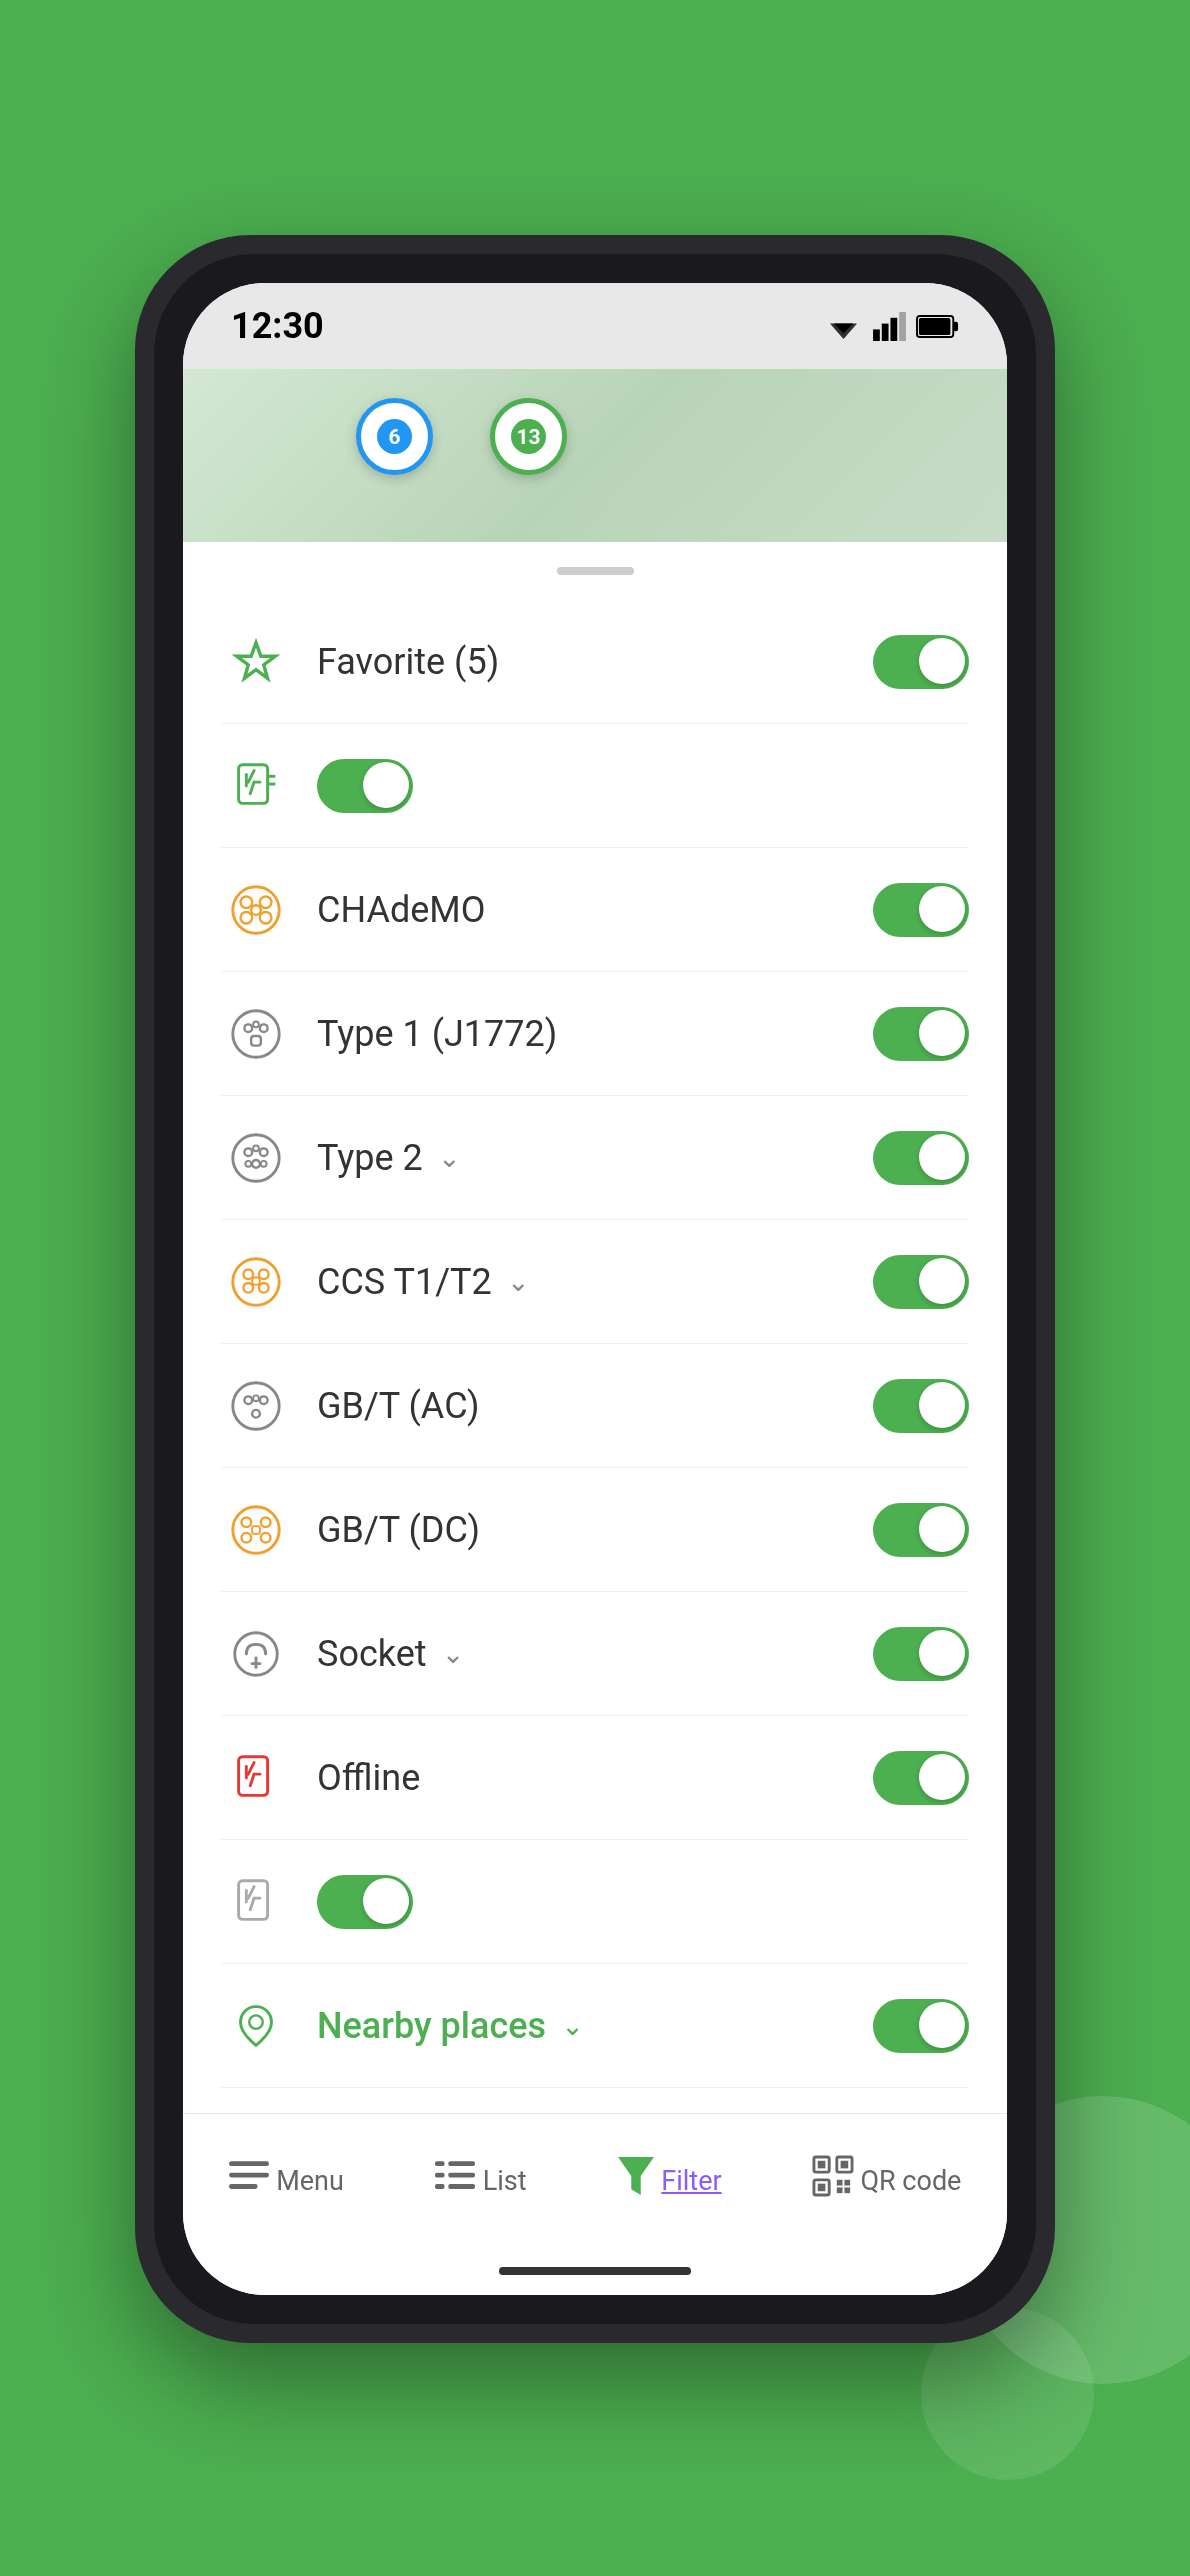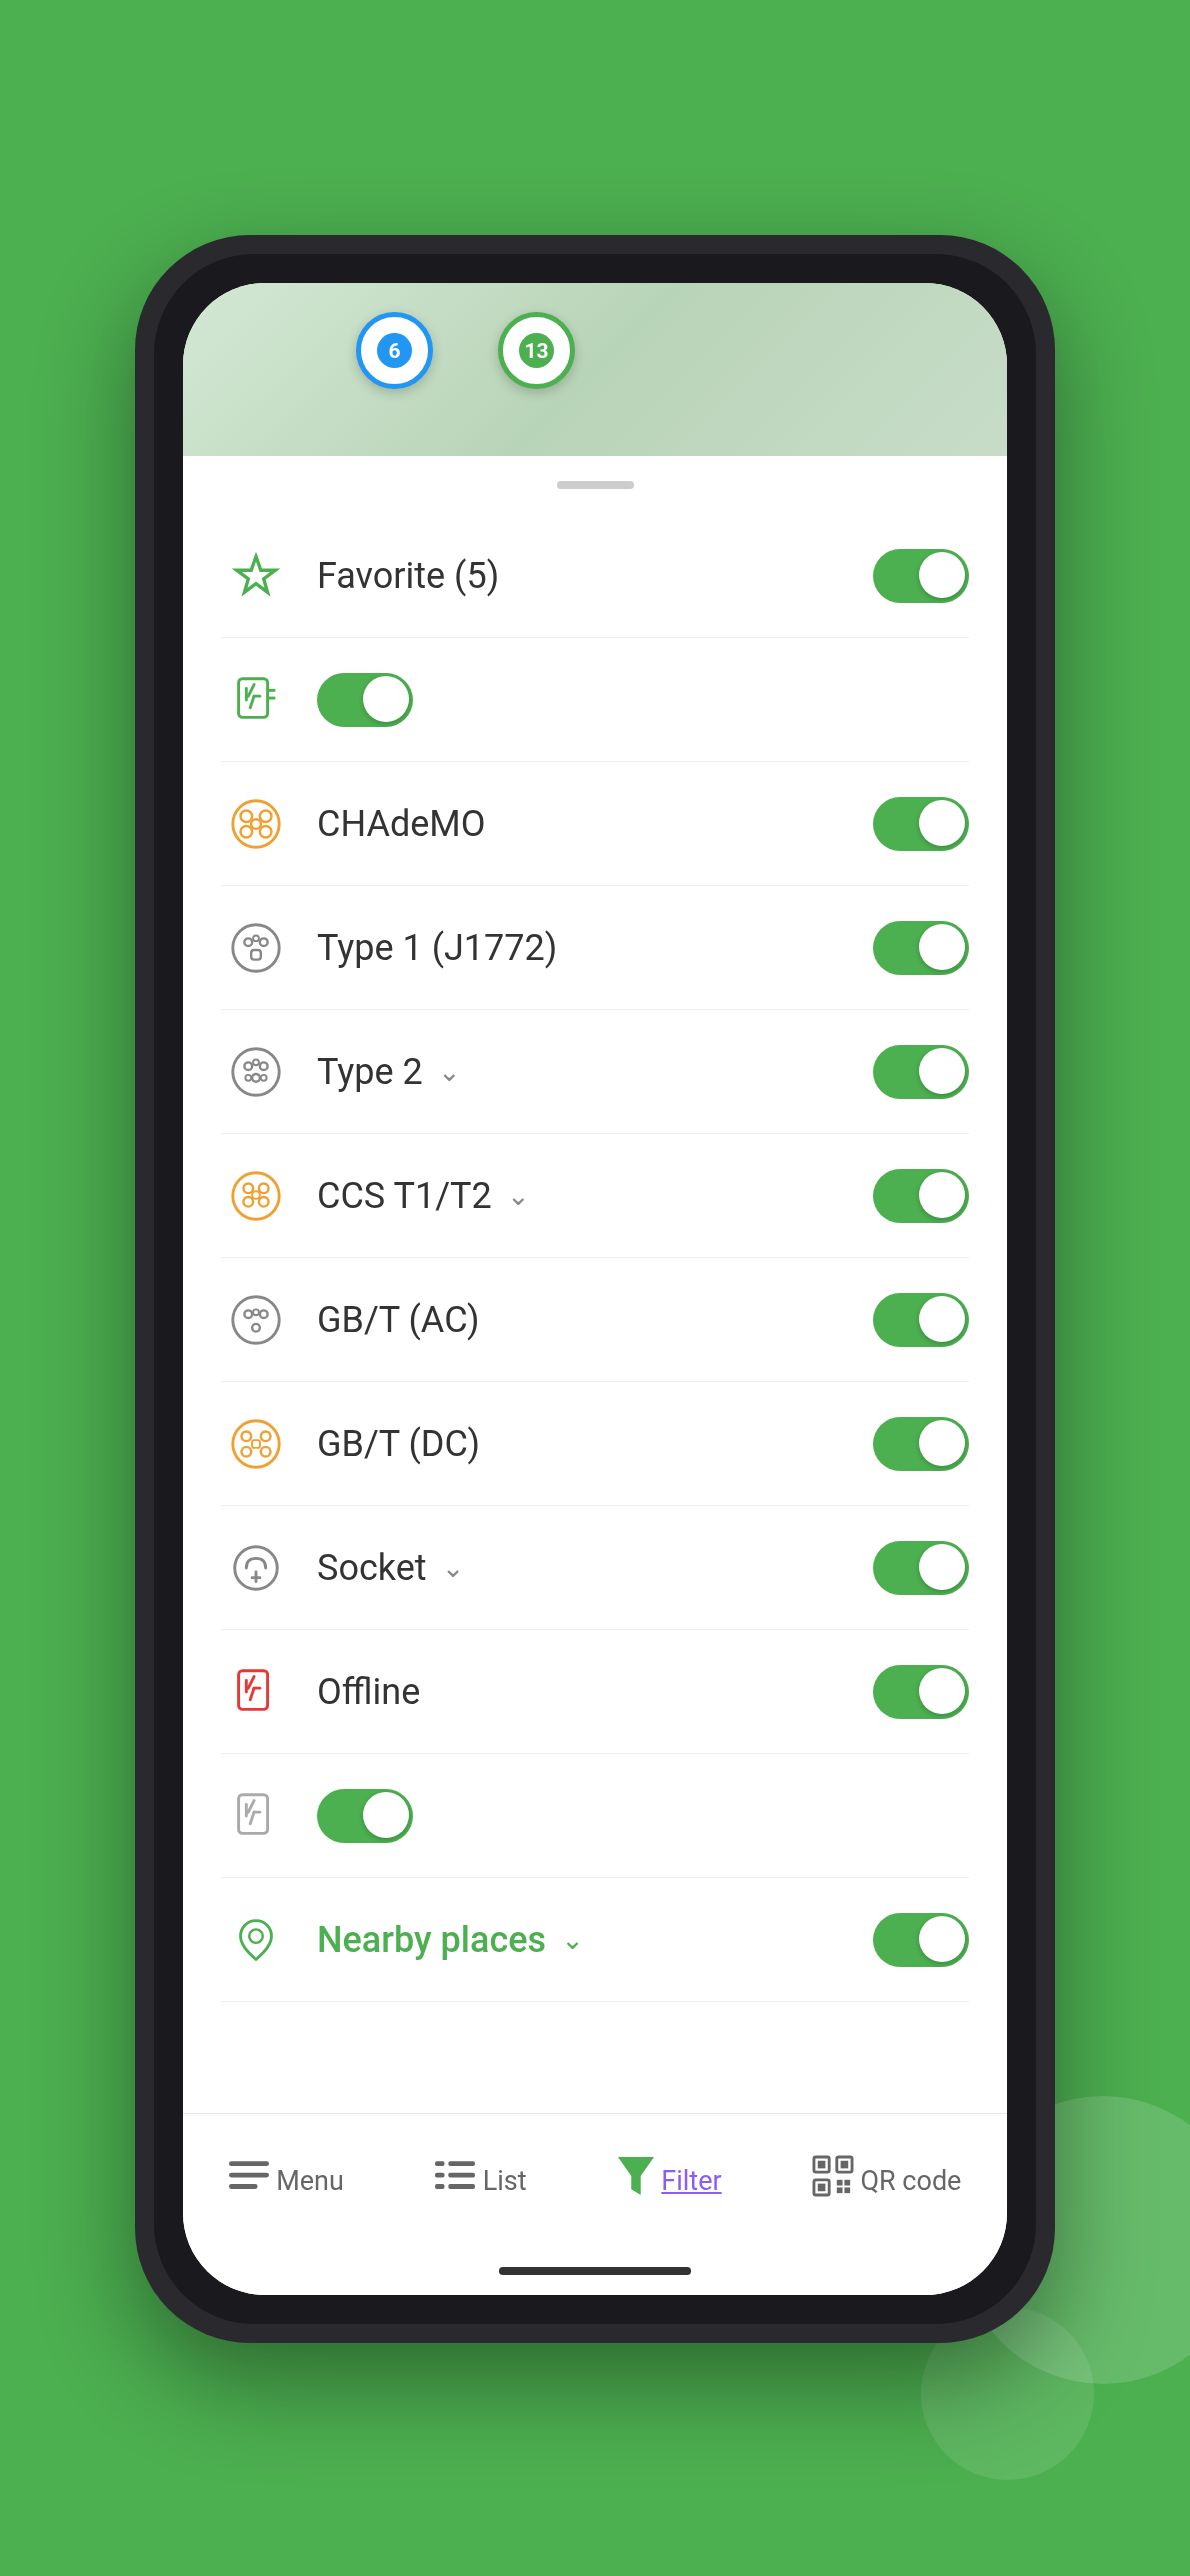--- a/index.html
+++ b/index.html
@@ -115,21 +115,21 @@
       width: 35px; height: 35px;
       background: #2196f3;
       border-radius: 50%;
       display: flex; align-items: center; justify-content: center;
       color: white; font-size: 21px; font-weight: 700;
     }
     .map-marker-2 {
       width: 77px; height: 77px;
       background: white;
       border: 5.8px solid #4caf50;
-      top: 29px; left: 315px;
+      top: 29px; left: 307px;
       box-shadow: 0 3.8px 11.5px rgba(0,0,0,0.2);
     }
     .map-marker-inner-green {
       width: 35px; height: 35px;
       background: #4caf50;
       border-radius: 50%;
       display: flex; align-items: center; justify-content: center;
       color: white; font-size: 21px; font-weight: 700;
     }
     
@@ -271,20 +271,43 @@
 <div class="bg-decoration"></div>
 <div class="bg-decoration2"></div>
 
 <h1 class="page-title">Advanced filters system</h1>
 
 <div class="phone-wrapper">
   <div class="phone-frame">
     <div class="phone-inner">
       <div class="screen">
 
+        <div class="status-bar">
+          <span class="status-time">12:30</span>
+          <div class="status-icons">
+
+            <svg width="35" height="29" viewBox="0 0 36 30">
+              <polygon points="18,28 4,12 32,12" fill="#000" opacity="0.8"></polygon>
+              <polygon points="18,22 8,12 28,12" fill="#000"></polygon>
+            </svg>
+
+            <svg width="33" height="29" viewBox="0 0 34 30">
+              <rect x="0" y="18" width="7" height="12" fill="#000"></rect>
+              <rect x="9" y="12" width="7" height="18" fill="#000"></rect>
+              <rect x="18" y="6" width="7" height="24" fill="#000"></rect>
+              <rect x="27" y="0" width="7" height="30" fill="#000" opacity="0.3"></rect>
+            </svg>
+
+            <svg width="42" height="25" viewBox="0 0 44 26">
+              <rect x="0" y="2" width="38" height="22" rx="3" ry="3" fill="none" stroke="#000" stroke-width="2"></rect>
+              <rect x="38" y="8" width="5" height="10" rx="2" fill="#000"></rect>
+              <rect x="2" y="4" width="33" height="18" rx="2" fill="#000"></rect>
+            </svg>
+          </div>
+        </div>
 
         <div class="map-preview">
           <div class="map-marker map-marker-1">
             <div class="map-marker-inner-blue">
               <span>6</span>
             </div>
           </div>
           <div class="map-marker map-marker-2">
             <div class="map-marker-inner-green">
               <span>13</span>

